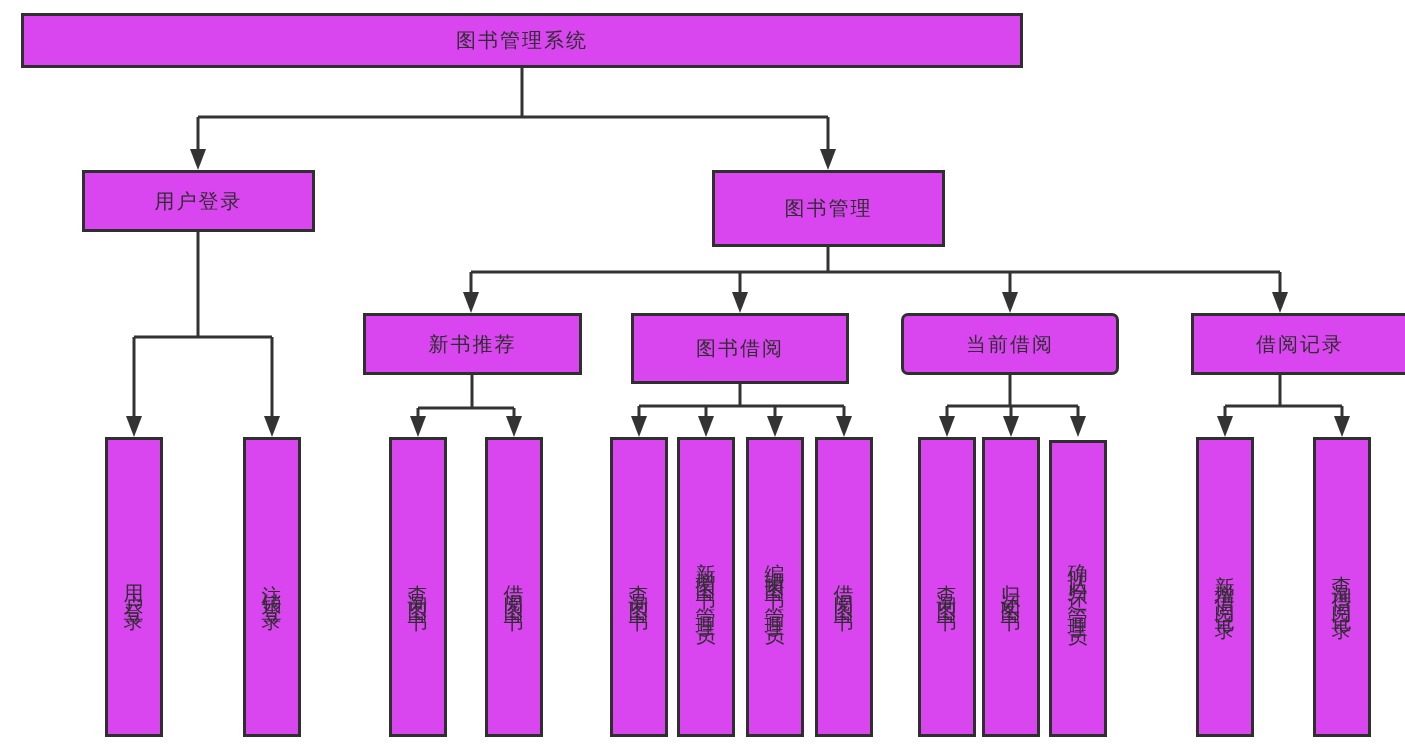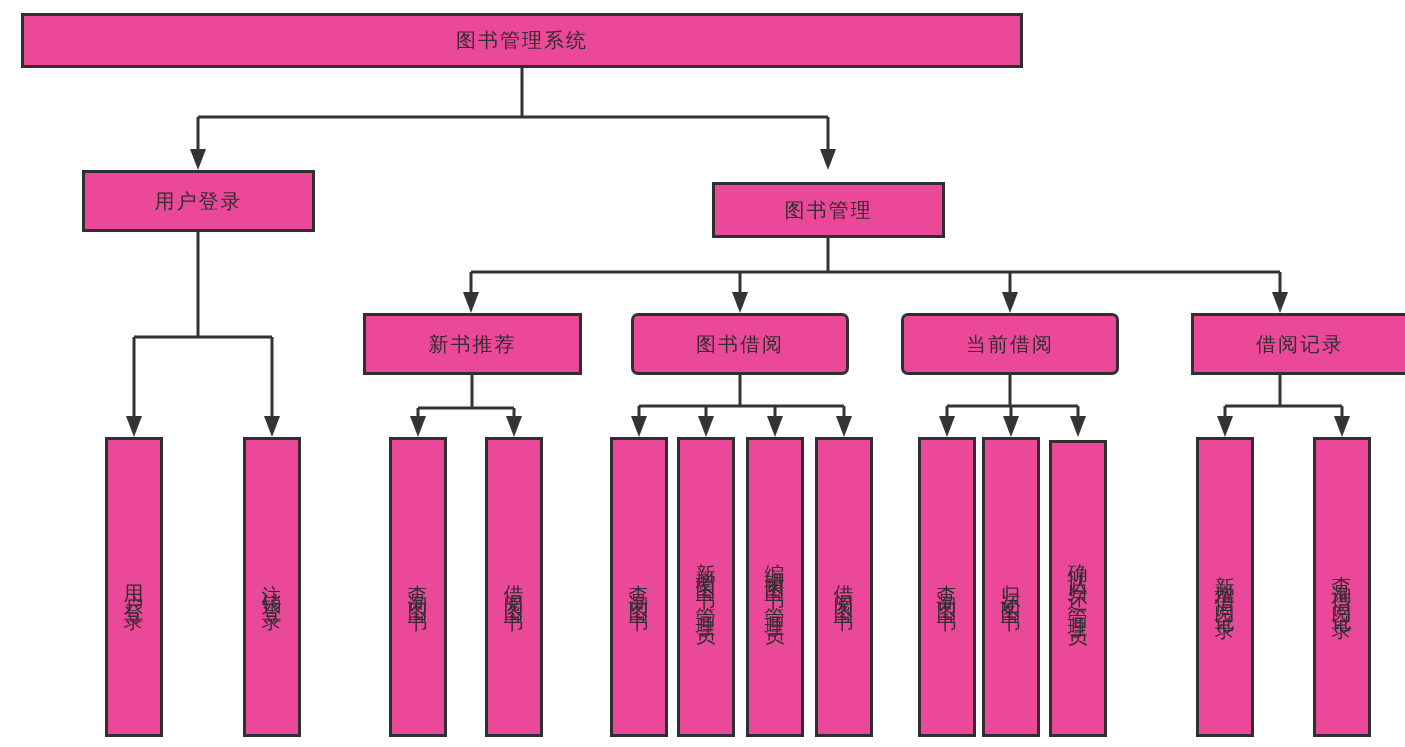--- a/index.html
+++ b/index.html
@@ -14,21 +14,21 @@
   }
   .wires {
     position: absolute;
     left: 0; top: 0;
     pointer-events: none;
   }
   .box {
     position: absolute;
     box-sizing: border-box;
     border: 3px solid #2f2f2f;
-    background: #ec4899;
+    background: #d946ef;
     display: flex;
     align-items: center;
     justify-content: center;
     font-size: 20px;
     letter-spacing: 2px;
     white-space: nowrap;
   }
   .box .vtext {
     writing-mode: vertical-rl;
     text-orientation: mixed;
@@ -121,28 +121,28 @@
     </g>
   </svg>
 
   <div class="box" style="left:21px; top:13px; width:1002px; height:55px;">
     <span>图书管理系统</span>
   </div>
 
   <div class="box" style="left:82px; top:170px; width:233px; height:62px;">
     <span>用户登录</span>
   </div>
-  <div class="box" style="left:712px; top:170px; width:233px; height:56px;margin-top:12px;">
+  <div class="box" style="left:712px; top:170px; width:233px; height:77px;">
     <span>图书管理</span>
   </div>
 
   <div class="box" style="left:363px; top:313px; width:219px; height:62px;">
     <span>新书推荐</span>
   </div>
-  <div class="box" style="left:631px; top:313px; width:218px; height:62px;border-radius:7px;">
+  <div class="box" style="left:631px; top:313px; width:218px; height:71px;">
     <span>图书借阅</span>
   </div>
   <div class="box" style="left:901px; top:313px; width:218px; height:62px;border-radius:7px;">
     <span>当前借阅</span>
   </div>
   <div class="box" style="left:1171px; top:313px; width:218px; height:62px;margin-left:20px;">
     <span>借阅记录</span>
   </div>
 
   <div class="box v" style="left:105px; top:437px; width:58px; height:300px;">

